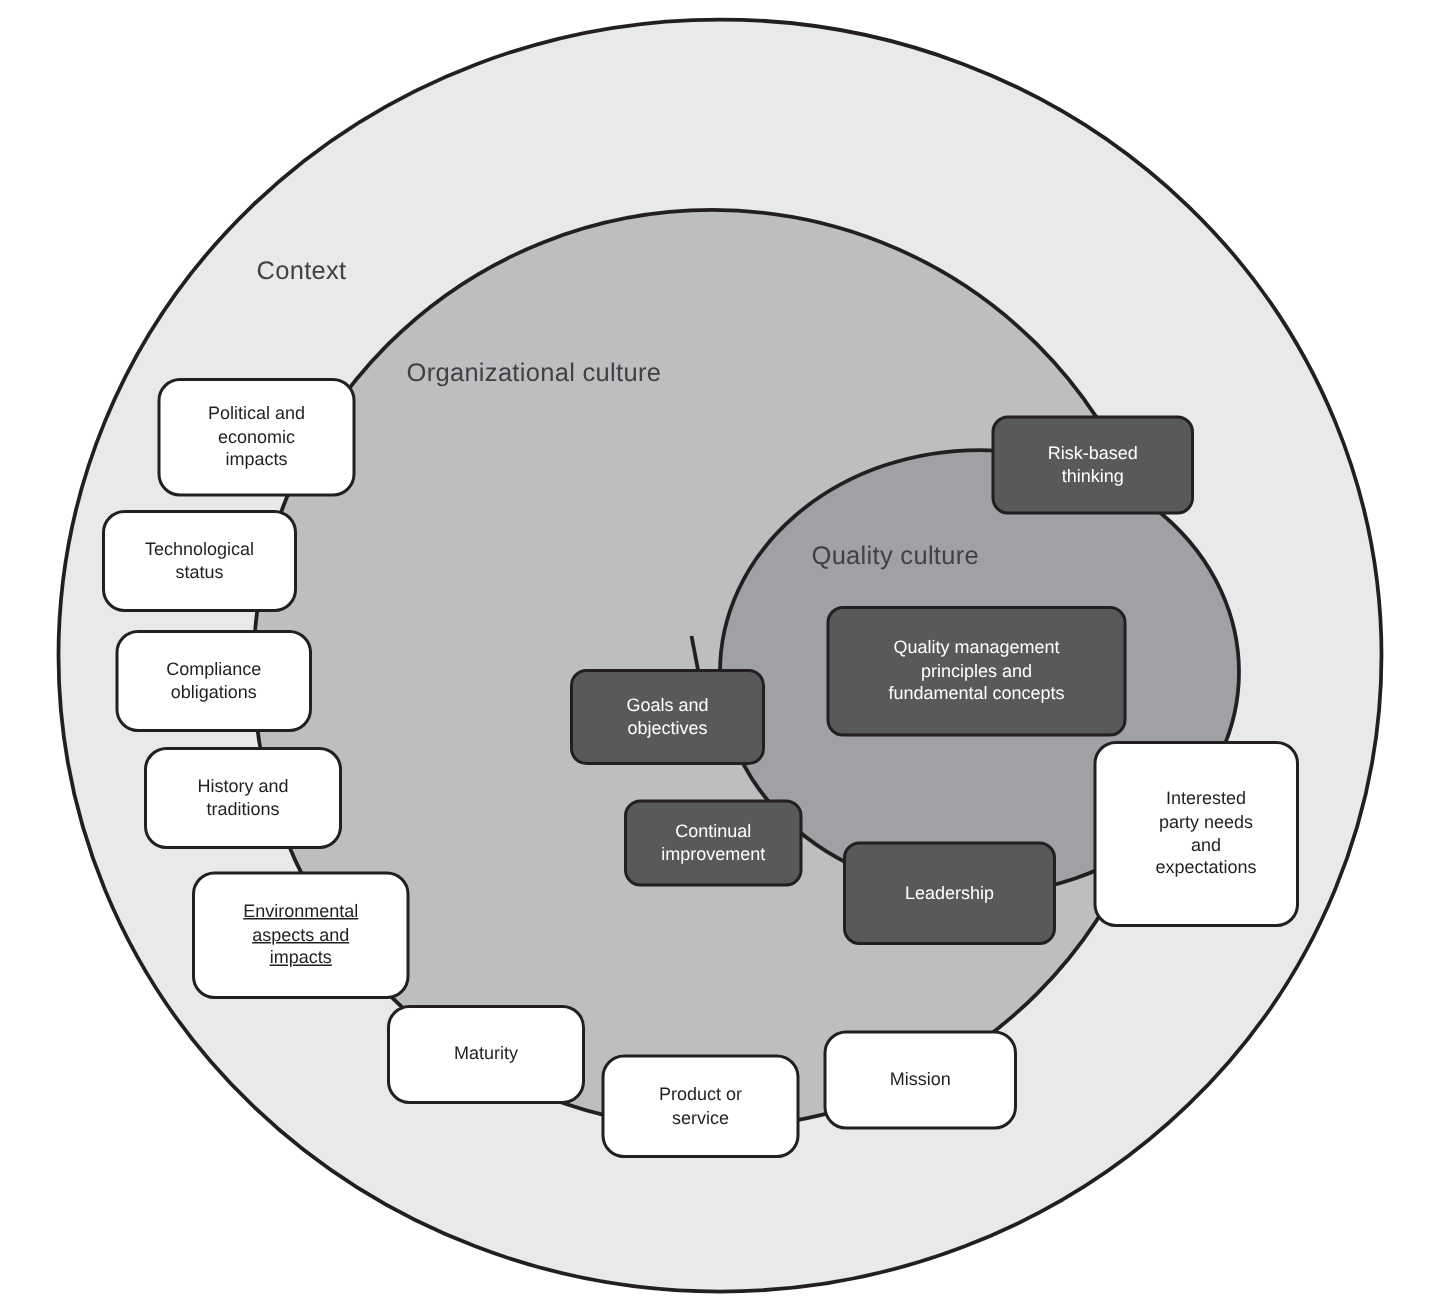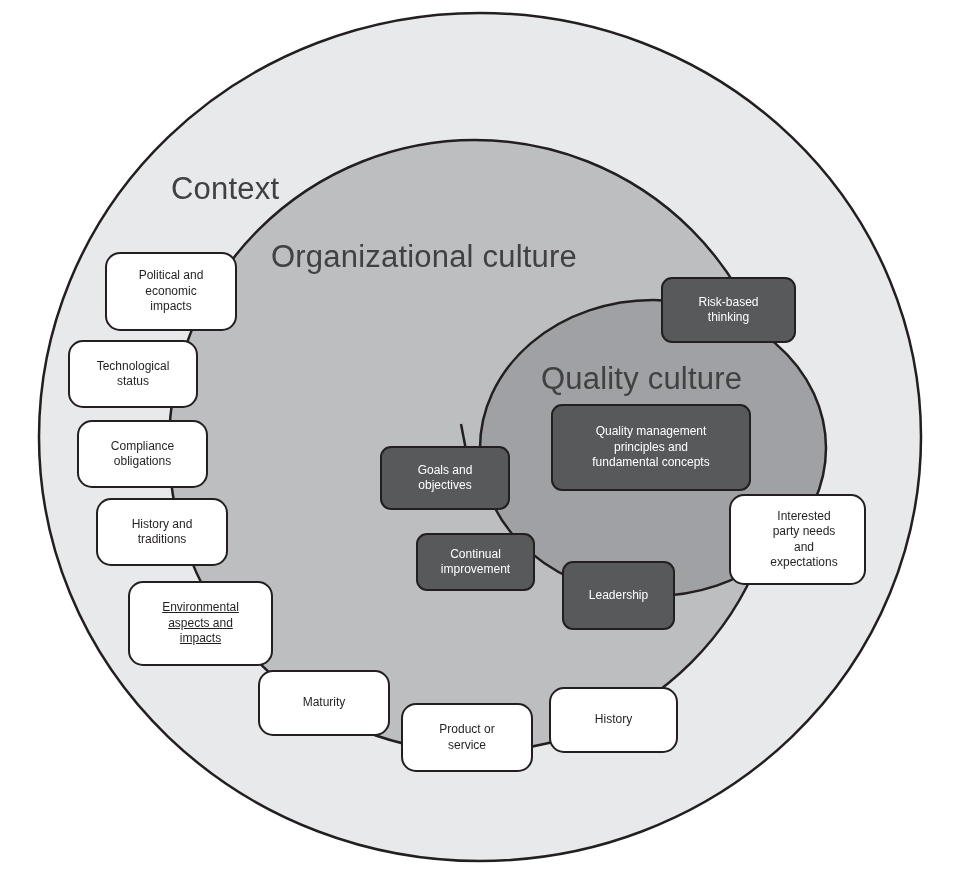--- a/index.html
+++ b/index.html
@@ -16,21 +16,21 @@
     overflow: hidden;
   }
   .canvas-svg {
     position: absolute;
     left: 0;
     top: 0;
   }
   .ring-label {
     position: absolute;
     color: #414042;
-    font-size: 31px;
+    font-size: 17px;
     letter-spacing: 0.2px;
     white-space: nowrap;
   }
   .lbl-context        { left: 171px; top: 171px; }
   .lbl-org-culture    { left: 271px; top: 239px; }
   .lbl-quality-culture{ left: 541px; top: 361px; }
 
   .node {
     position: absolute;
     box-sizing: border-box;
@@ -58,30 +58,30 @@
   
   .n-political      { left: 105px; top: 252px; width: 132px; height: 79px; }
   .n-technological  { left:  68px; top: 340px; width: 130px; height: 68px; }
   .n-compliance     { left:  77px; top: 420px; width: 131px; height: 68px; }
   .n-history        { left:  96px; top: 498px; width: 132px; height: 68px; }
   .n-environmental  { left: 128px; top: 581px; width: 145px; height: 85px; text-decoration: underline; }
   .n-maturity       { left: 258px; top: 670px; width: 132px; height: 66px; }
   .n-product        { left: 401px; top: 703px; width: 132px; height: 69px; }
   .n-industry       { left: 549px; top: 687px; width: 129px; height: 66px; }
   .n-location       { left: 687px; top: 630px; width: 131px; height: 68px; }
-  .n-interested     { left: 729px; top: 494px; width: 137px; height: 91px; padding-left: 13px; }
+  .n-interested     { left: 729px; top: 494px; width: 137px; height: 124px; padding-left: 13px; }
 
   
   .n-mission        { left: 477px; top: 279px; width: 131px; height: 64px; }
   .n-risk           { left: 661px; top: 277px; width: 135px; height: 66px; }
   .n-customer       { left: 376px; top: 362px; width: 131px; height: 66px; }
   .n-qmp            { left: 551px; top: 404px; width: 200px; height: 87px; }
   .n-goals          { left: 380px; top: 446px; width: 130px; height: 64px; }
   .n-continual      { left: 416px; top: 533px; width: 119px; height: 58px; }
-  .n-leadership     { left: 562px; top: 561px; width: 113px; height: 69px; }
+  .n-leadership     { left: 562px; top: 561px; width: 142px; height: 69px; }
 </style>
 </head>
 <body>
 
 <div class="stage">
 
   <svg class="canvas-svg" width="961" height="875" viewBox="0 0 961 875">
 
     <ellipse cx="480" cy="437" rx="441" ry="424" fill="#e8e9ea" stroke="#231f20" stroke-width="2.5"></ellipse>
 
@@ -115,19 +115,19 @@
   <div class="node node-white n-compliance">Compliance
 obligations</div>
   <div class="node node-white n-history">History and
 traditions</div>
   <div class="node node-white n-environmental">Environmental
 aspects and
 impacts</div>
   <div class="node node-white n-maturity">Maturity</div>
   <div class="node node-white n-product">Product or
 service</div>
-  <div class="node node-white n-industry">History</div>
+  <div class="node node-white n-industry">Mission</div>
   <div class="node node-white n-interested">Interested
 party needs
 and
 expectations</div>
 
 </div>
 
 </body></html>

